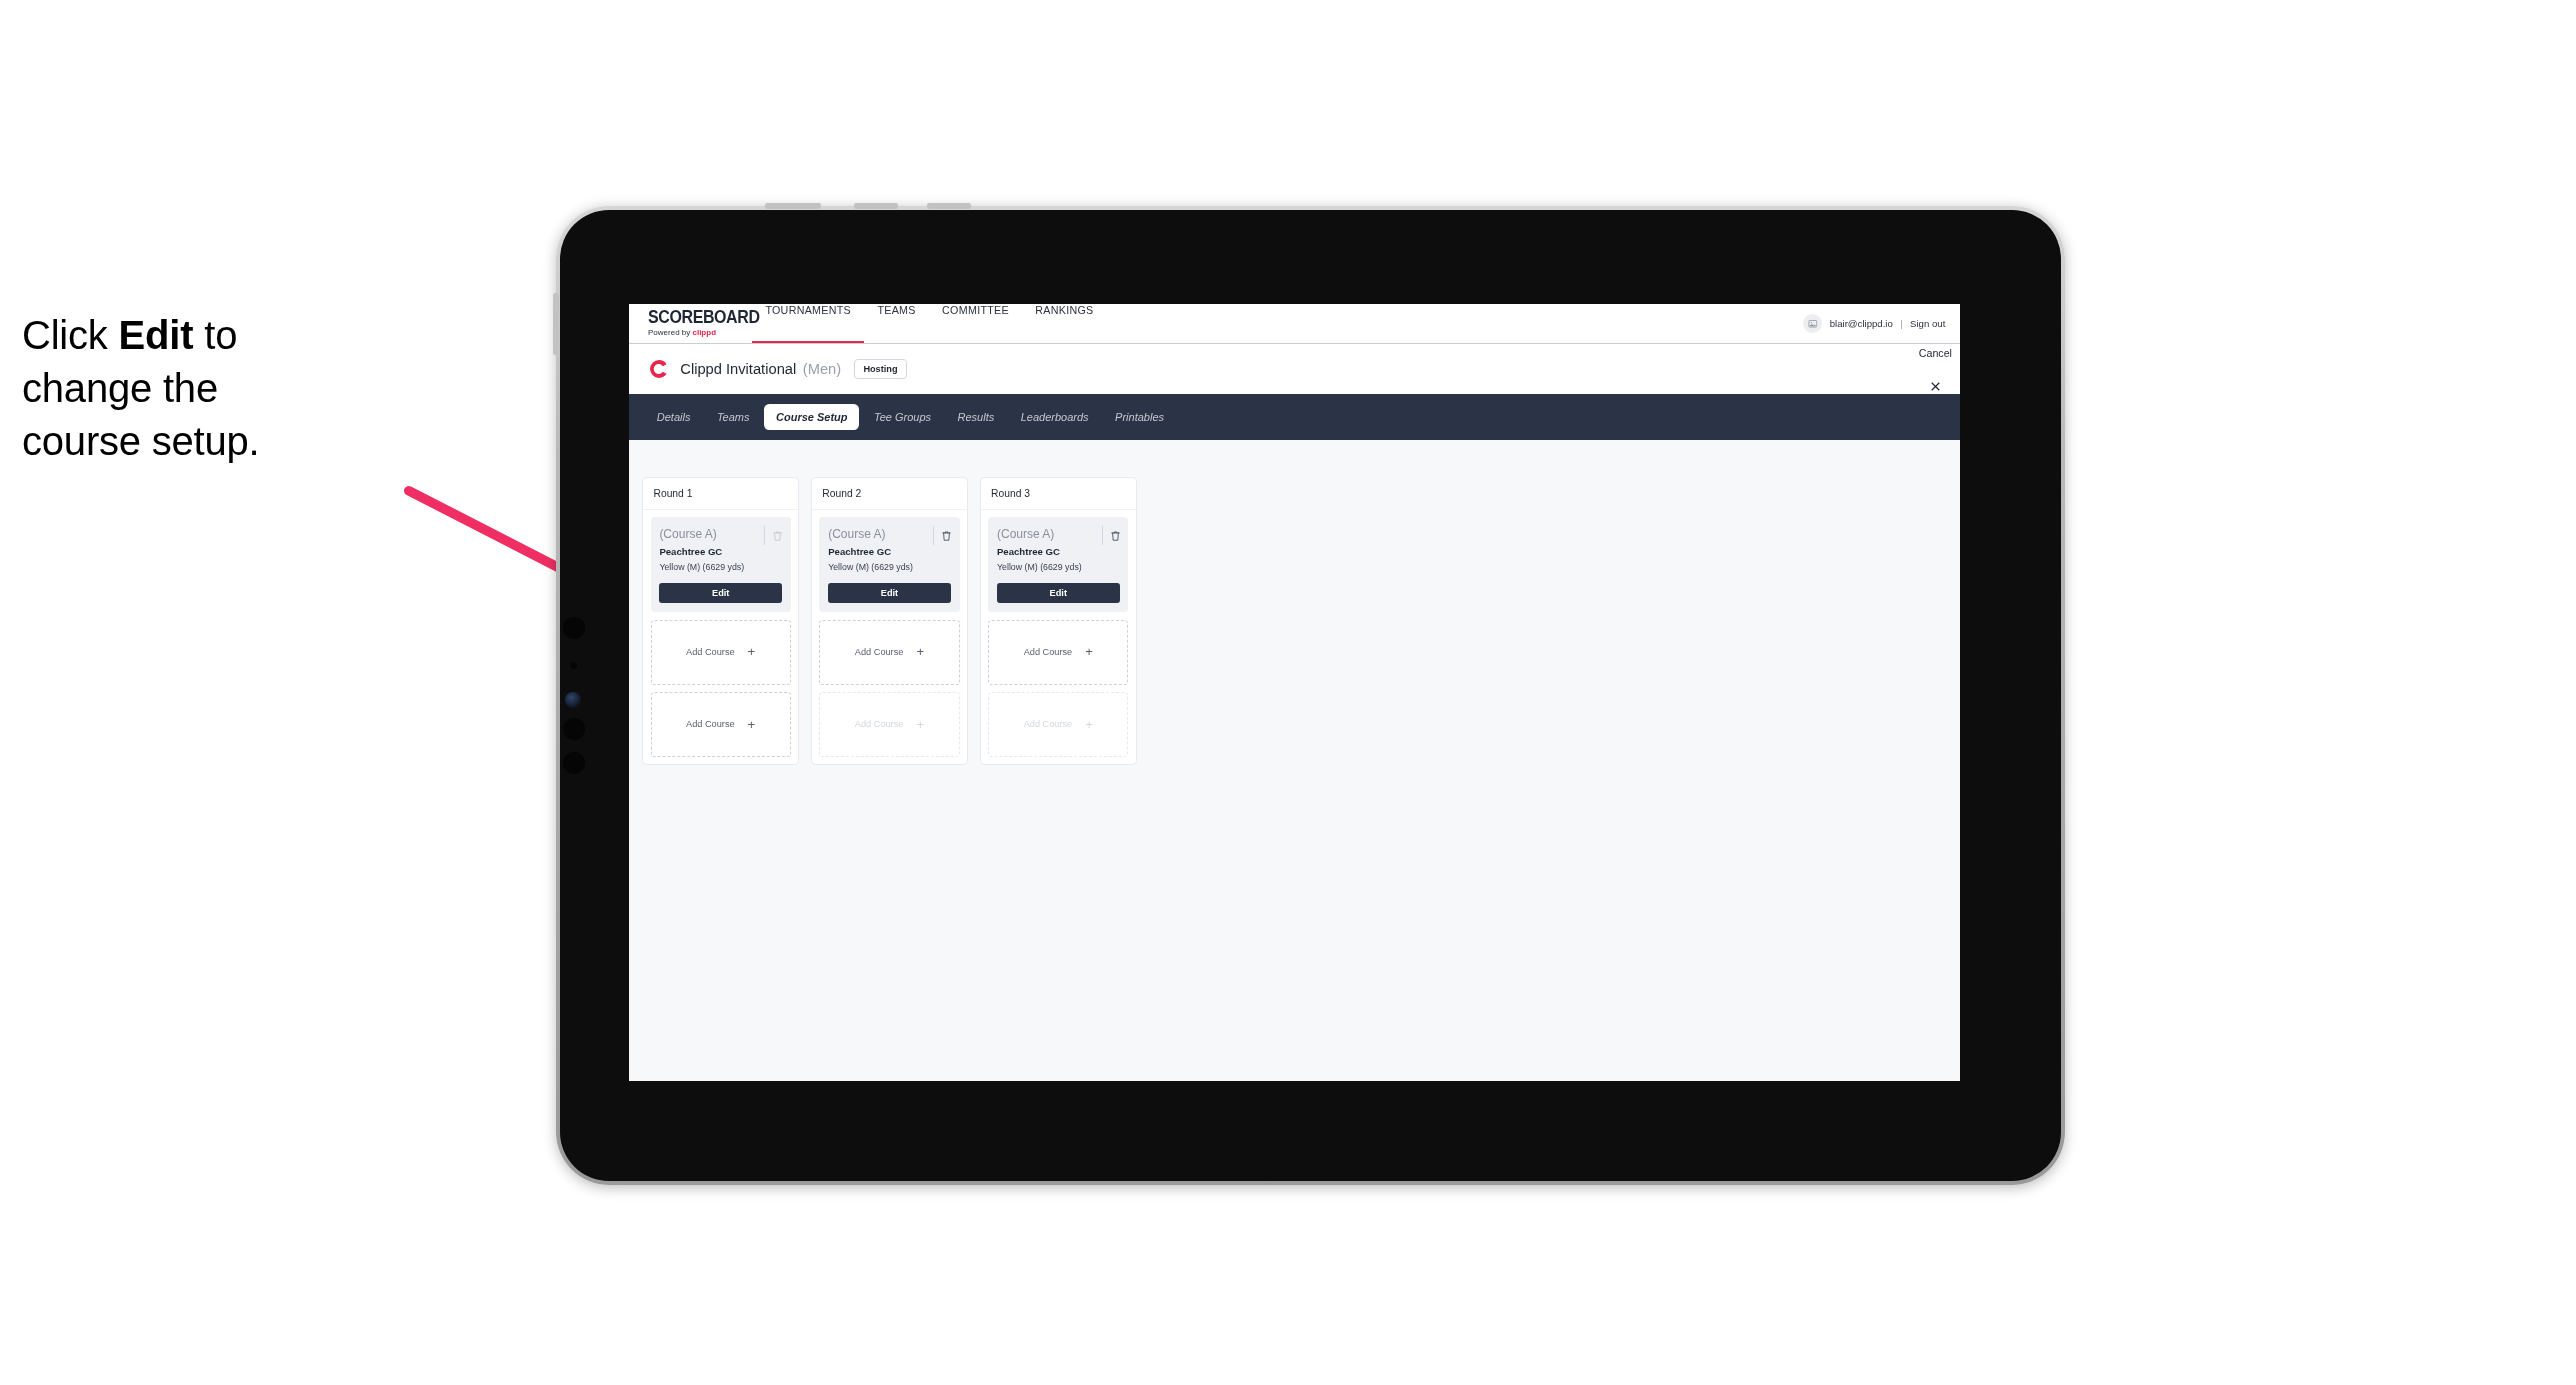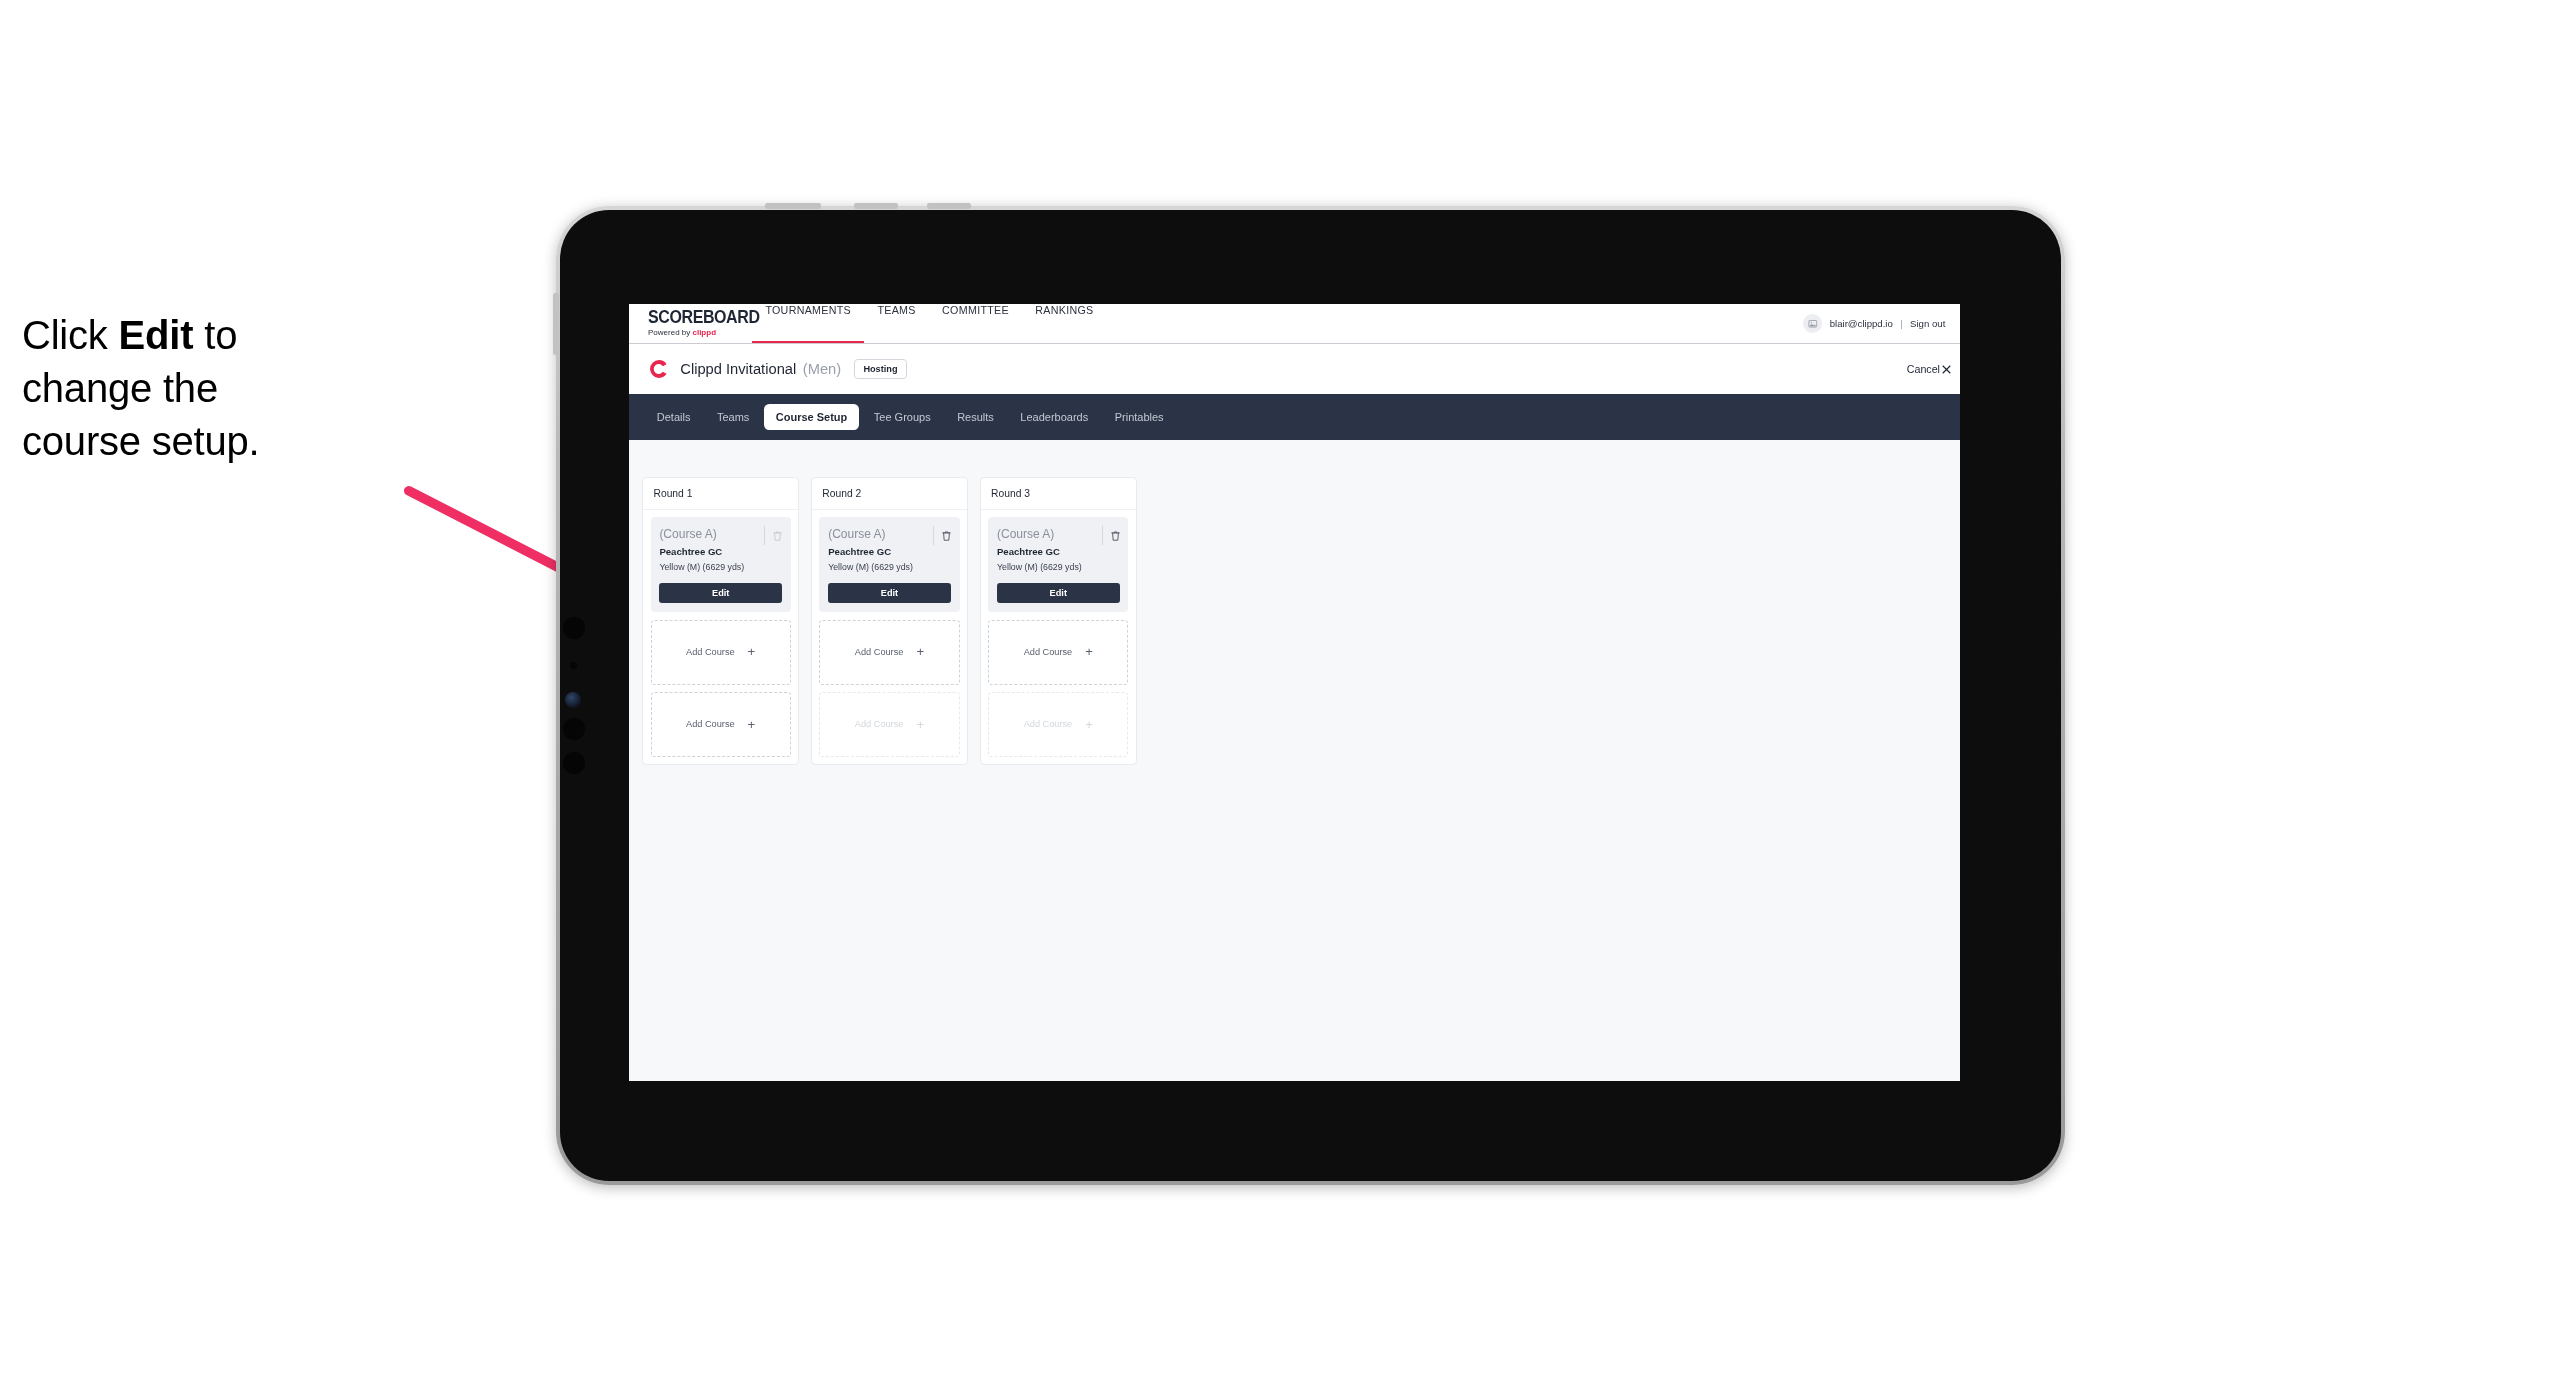--- a/index.html
+++ b/index.html
@@ -104,27 +104,27 @@
     width: 22px; height: 22px; margin-right: 10.3px; position: relative; flex: none;
   }
   #tname { font-size: 14.7px; color: #1f2633; }
   #tgender { font-size: 14.7px; color: #9aa0ab; margin-left: 6.6px; }
   #hosting {
     margin-left: 13.2px; border: 0.7px solid #d3d7dd; border-radius: 3.7px;
     padding: 4.4px 8px; font-size: 9.2px; font-weight: 700; color: #1f2633;
   }
   #cancel {
     margin-left: auto; font-size: 10.7px; color: #1f2633; display: flex;
-    align-items: center; gap: 1px; cursor: pointer;
+    align-items: center; gap: 22px; cursor: pointer; flex-direction: column;
   }
 
   
   #tabbar {
     height: 46px; background: #2b3446; display: flex; align-items: center;
-    padding: 0 16px; gap: 2.9px;
+    padding: 0 16px; gap: 2.9px; font-style: italic;
   }
   .tab {
     font-size: 11px; color: #c3c8d2; padding: 6.6px 11.8px; border-radius: 5.2px; cursor: pointer;
   }
   .tab.active { background: #ffffff; color: #1f2633; font-weight: 600; }
 
   
   #content { padding: 13.2px 0 0 13.2px; display: flex; gap: 11.8px; align-items: flex-start; margin-top: 24px; }
   .round-col {
     width: 157px; background: #ffffff; border: 0.7px solid #e7eaee;

